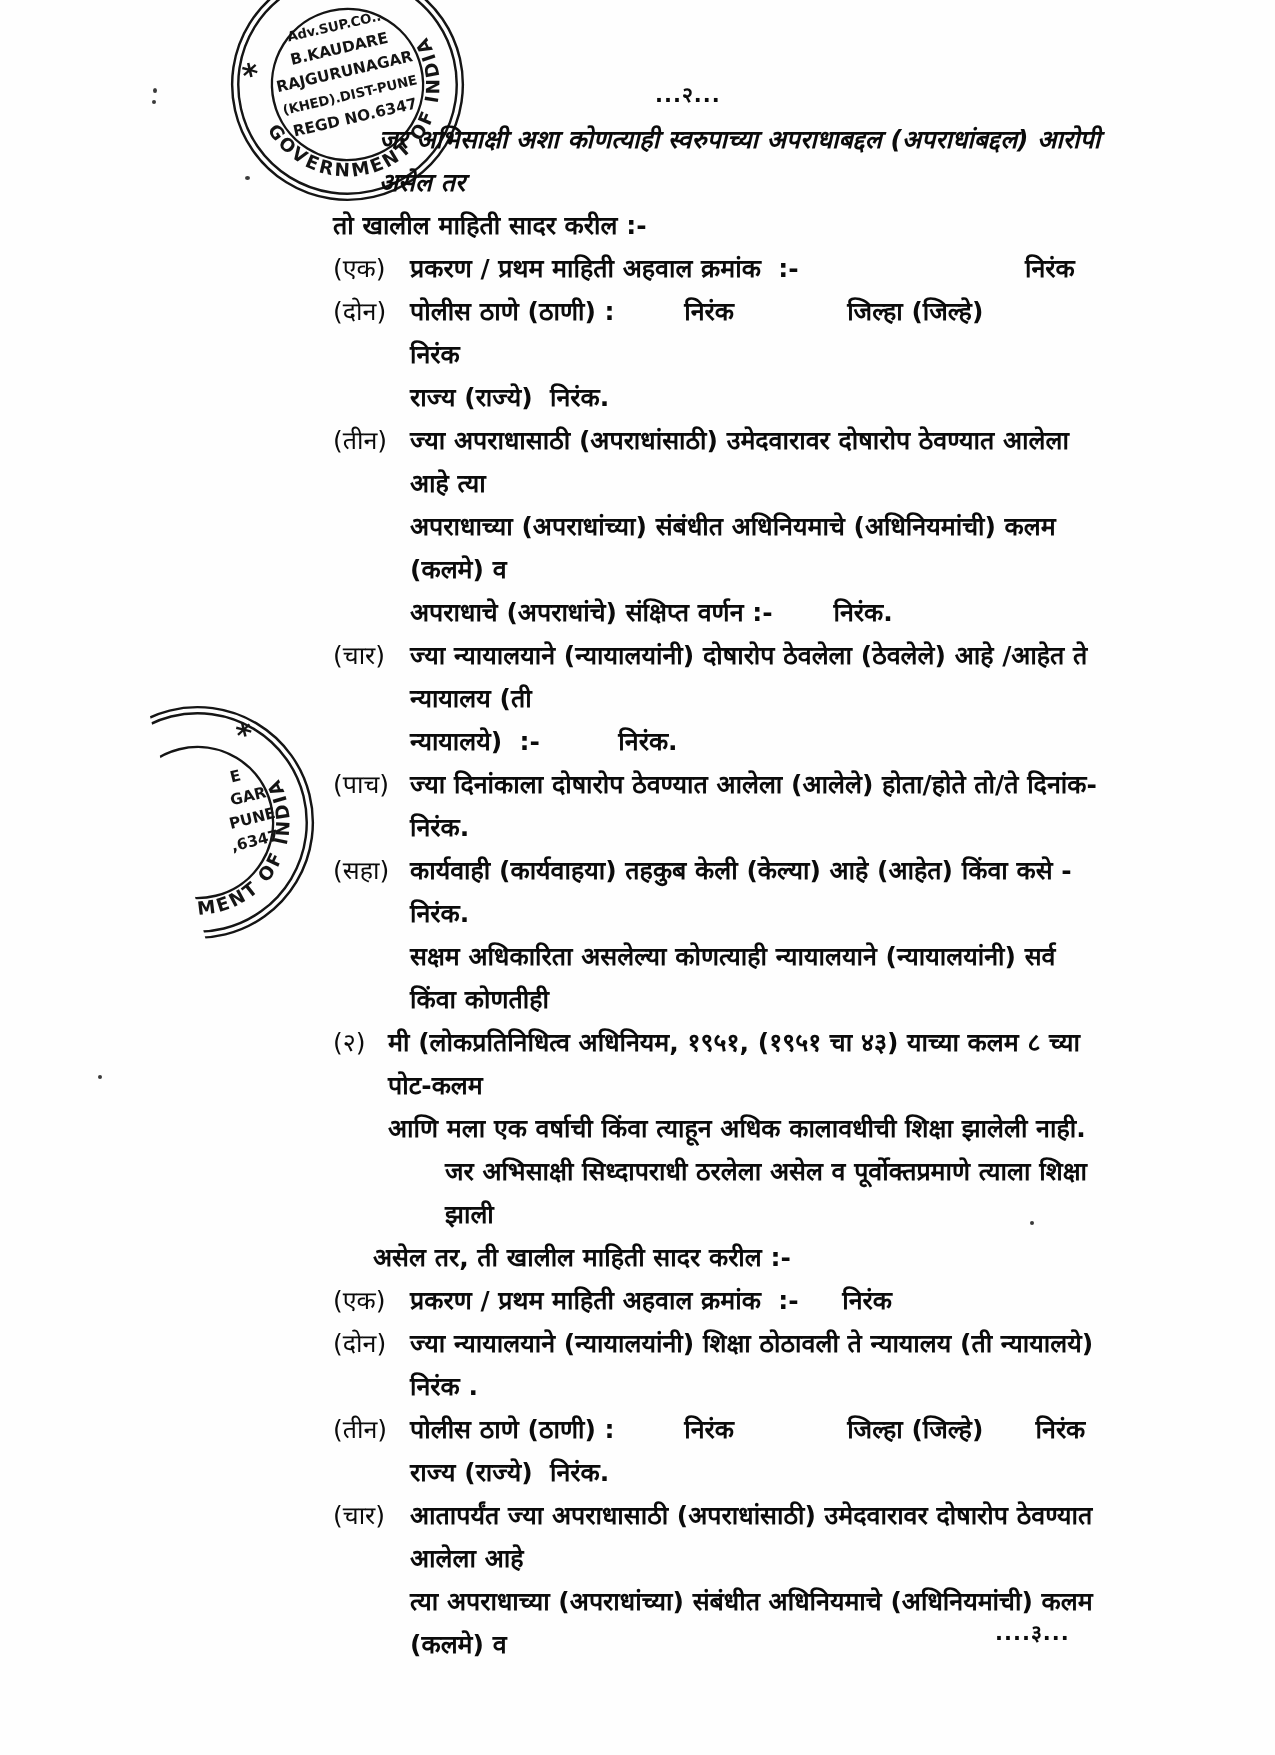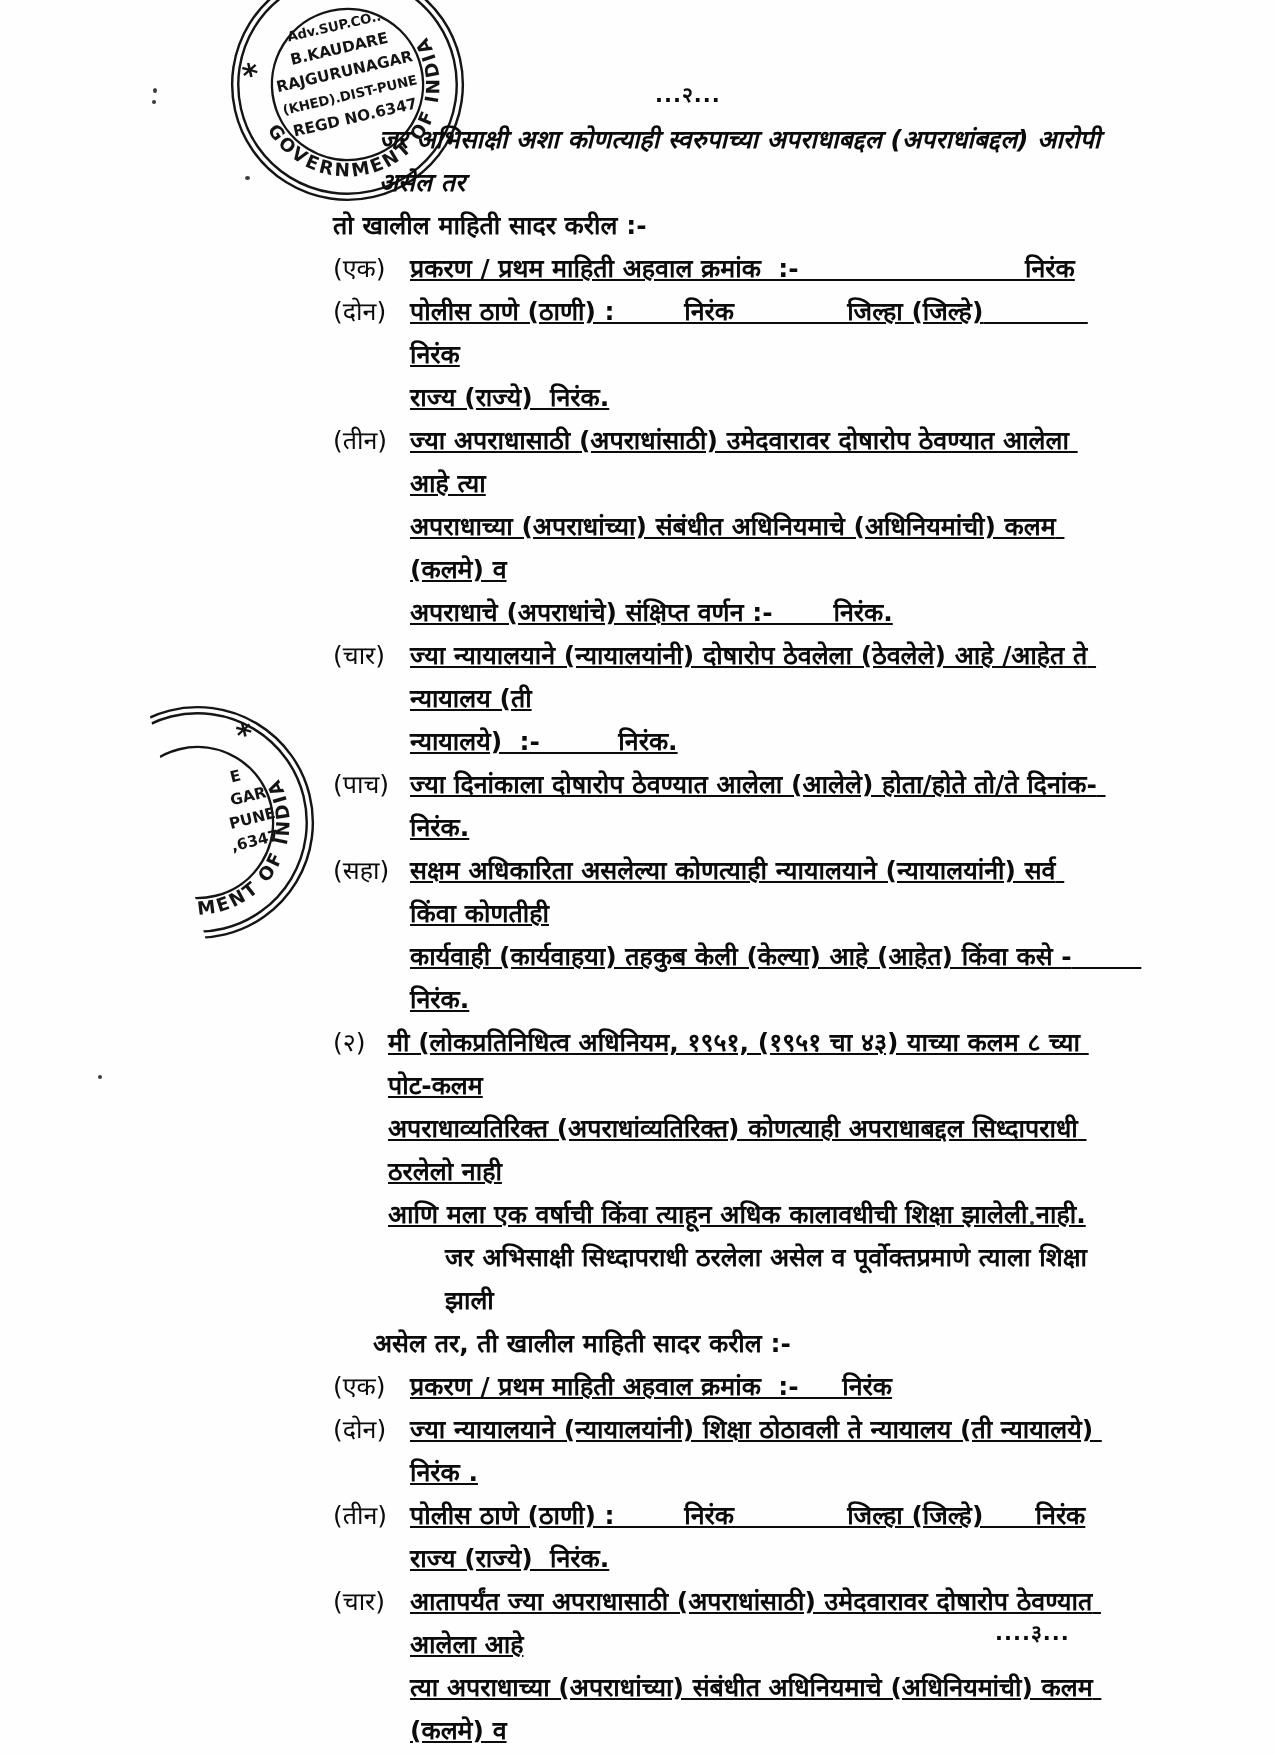--- a/index.html
+++ b/index.html
@@ -16,21 +16,21 @@
   }
   .line{
     white-space:pre-wrap;
     line-height:43px;min-height:43px;
   }
   .para-intro .line.first{padding-left:46px;font-style:italic;}
   .para-mid .line.first{padding-left:112px;}
   .para-mid .line.second{padding-left:40px;}
   .item{display:flex;align-items:flex-start;}
   .item .label{flex:0 0 77px;line-height:43px;font-weight:400;}
-  .item .lines{flex:1;text-decoration:underline;}
+  .item .lines{flex:1;}
   .item.narrow-label .label{flex:0 0 55px;}
   .page-num{
     position:absolute;font-weight:700;font-size:21px;letter-spacing:1px;
   }
   .page-num.top{left:655px;top:80px;}
   .page-num.bottom{left:995px;top:1618px;}
   .stamp{position:absolute;}
   .stamp-top{left:225px;top:-38px;width:245px;height:245px;transform:rotate(-13deg);}
   .stamp-left{left:75px;top:700px;width:245px;height:245px;transform:rotate(-14deg);}
   .stamp svg{width:100%;height:100%;}
@@ -136,30 +136,29 @@
     <div class="item">
       <div class="label">(पाच)</div>
       <div class="lines">
           <div class="line">ज्या दिनांकाला दोषारोप ठेवण्यात आलेला (आलेले) होता/होते तो/ते दिनांक- निरंक.</div>
         </div>
     </div>
 
     <div class="item">
       <div class="label">(सहा)</div>
       <div class="lines">
+        <div class="line">कार्यवाही (कार्यवाहया) तहकुब केली (केल्या) आहे (आहेत) किंवा कसे -        निरंक.</div>
         <div class="line">सक्षम अधिकारिता असलेल्या कोणत्याही न्यायालयाने (न्यायालयांनी) सर्व किंवा कोणतीही</div>
-        <div class="line">कार्यवाही (कार्यवाहया) तहकुब केली (केल्या) आहे (आहेत) किंवा कसे -        निरंक.</div>
       </div>
     </div>
 
     <div class="item narrow-label">
       <div class="label">(२)</div>
       <div class="lines">
         <div class="line">मी (लोकप्रतिनिधित्व अधिनियम, १९५१, (१९५१ चा ४३) याच्या कलम ८ च्या पोट-कलम</div>
-        <div class="line">अपराधाव्यतिरिक्त (अपराधांव्यतिरिक्त) कोणत्याही अपराधाबद्दल सिध्दापराधी ठरलेलो नाही</div>
         <div class="line">आणि मला एक वर्षाची किंवा त्याहून अधिक कालावधीची शिक्षा झालेली नाही.</div>
       </div>
     </div>
 
     <div class="para-mid">
       <div class="line first">जर अभिसाक्षी सिध्दापराधी ठरलेला असेल व पूर्वोक्तप्रमाणे त्याला शिक्षा झाली</div>
       <div class="line second">असेल तर, ती खालील माहिती सादर करील :-</div>
     </div>
 
     <div class="item">

